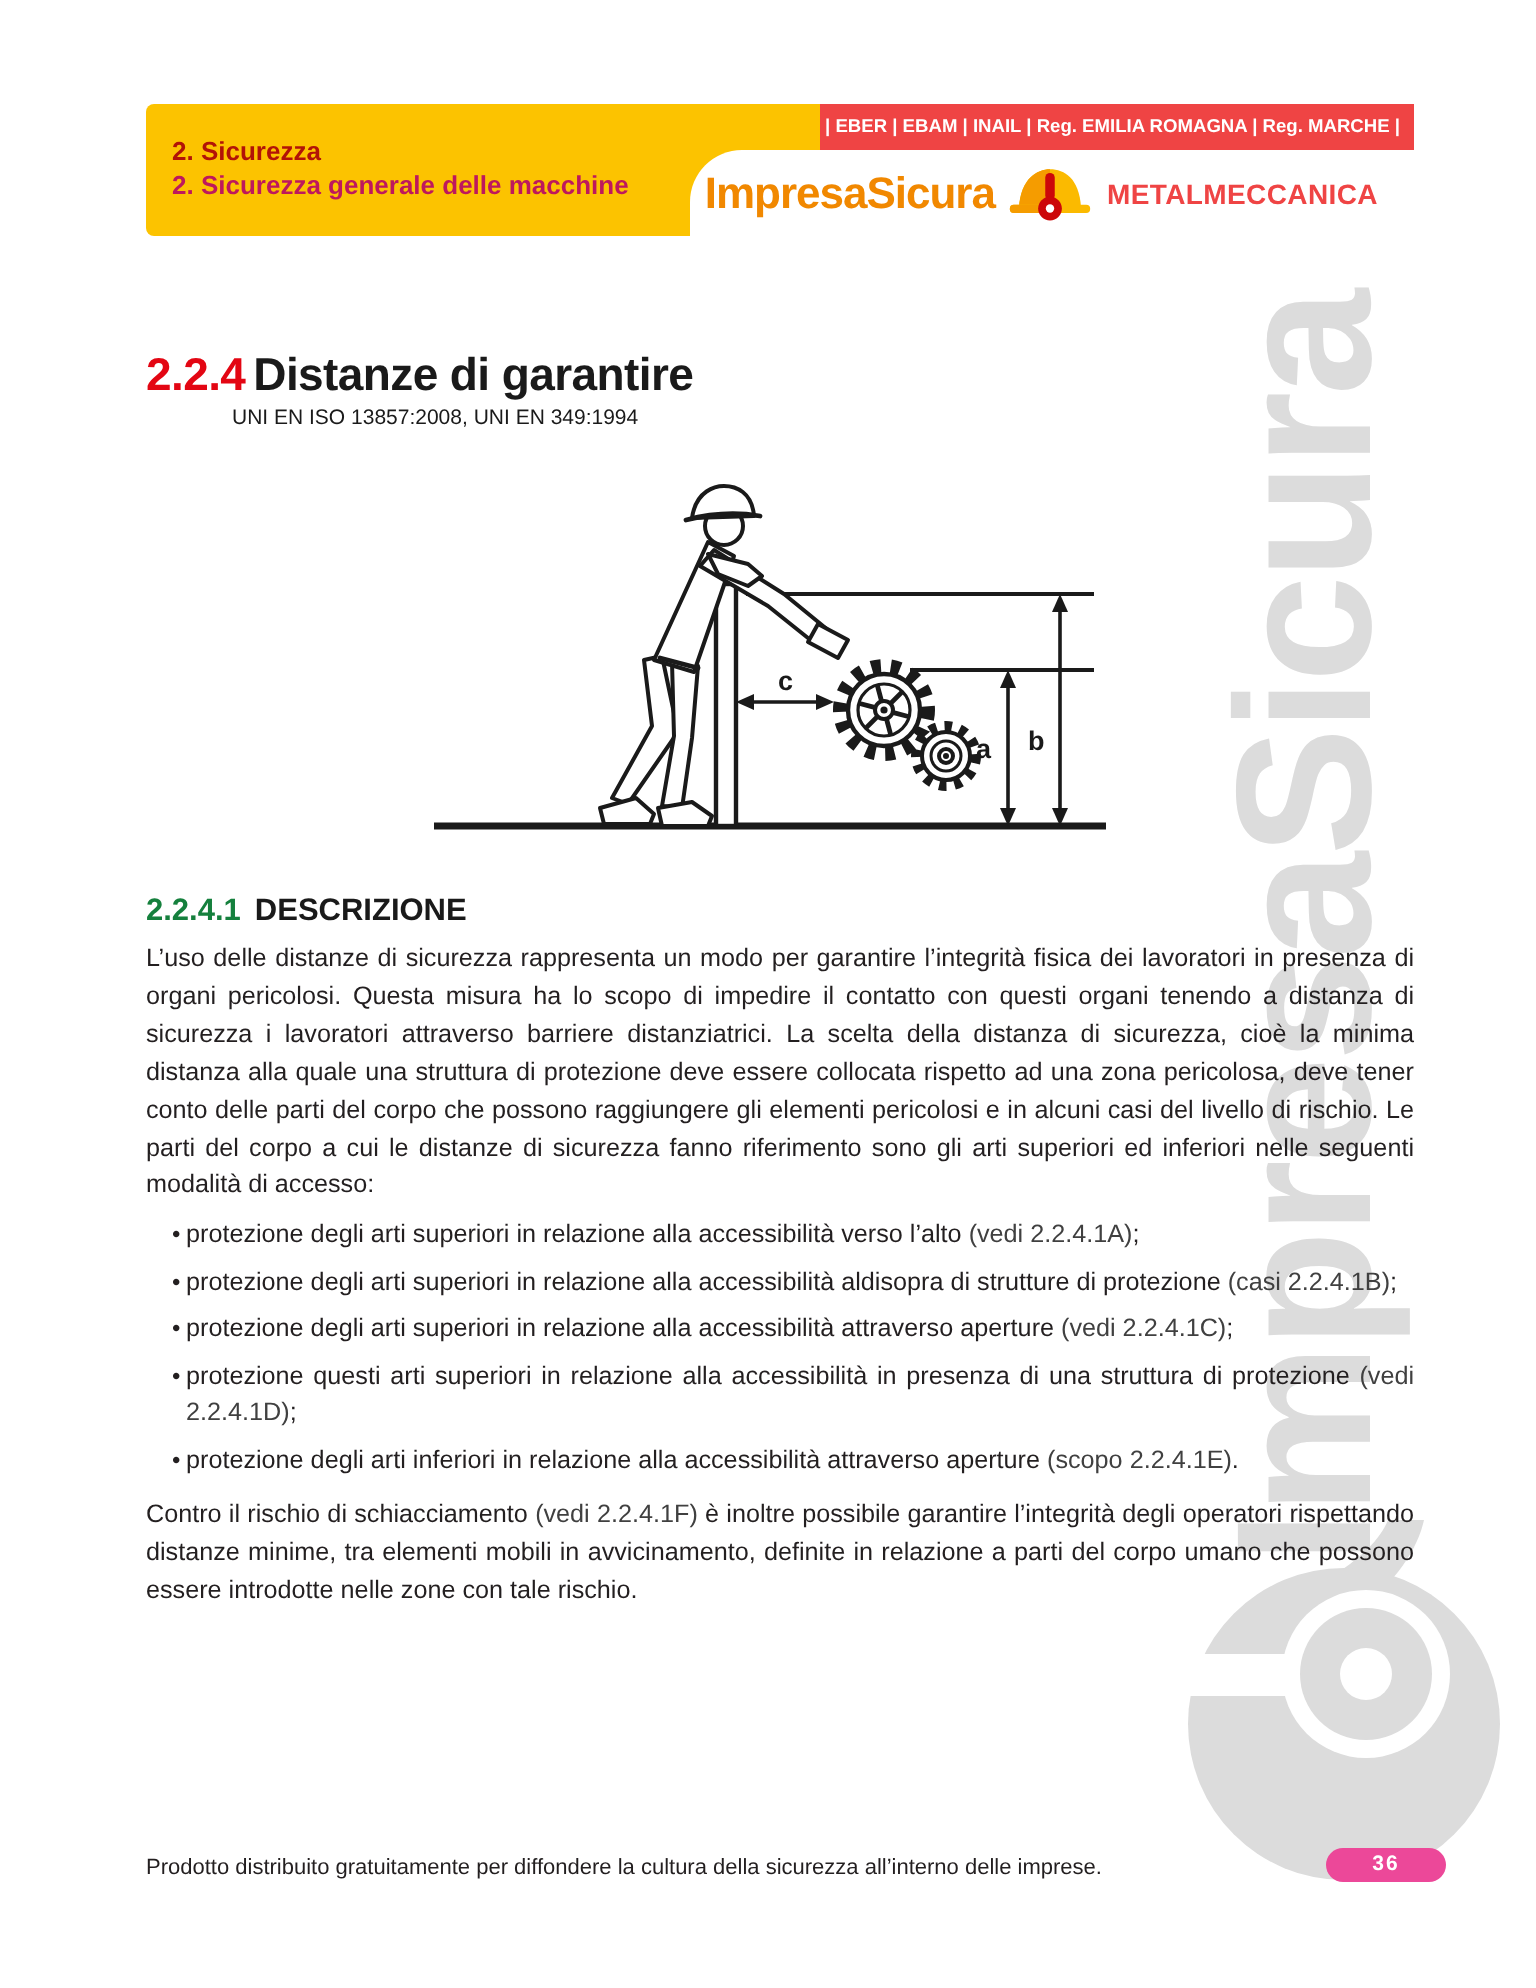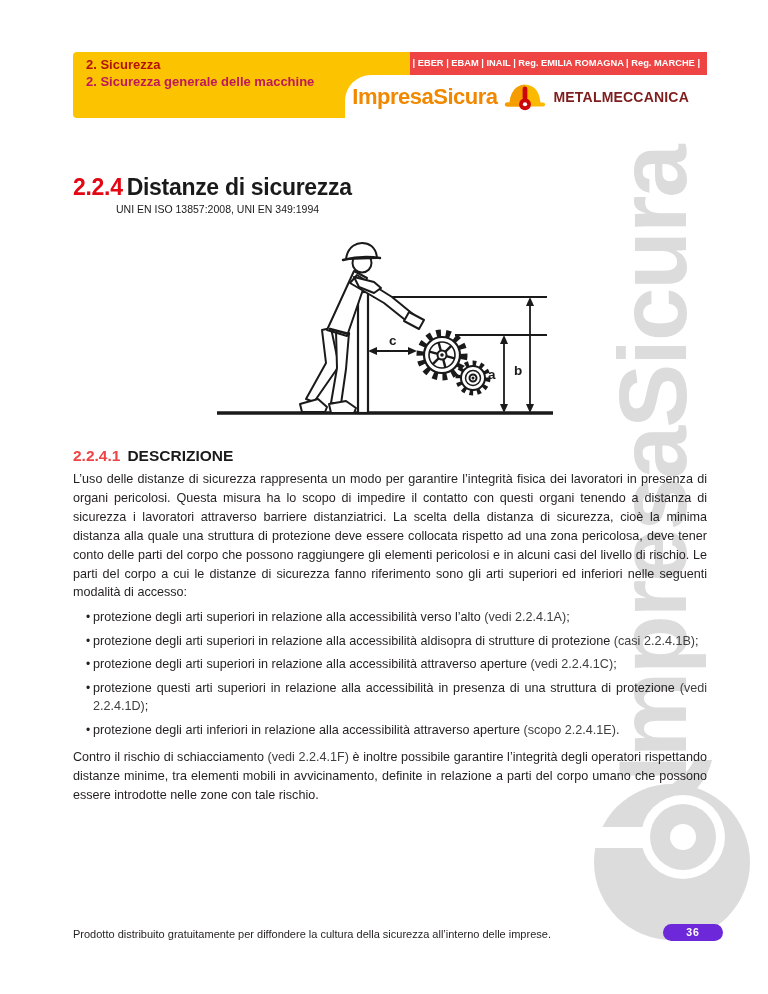--- a/index.html
+++ b/index.html
@@ -13,64 +13,64 @@
     font-size:96px; font-weight:bold; letter-spacing:-2px; line-height:104px;
     color:#dcdcdc; white-space:nowrap; text-align:center; z-index:0;
   }
   .wm-logo{ position:absolute; left:590px; top:758px; z-index:0; }
 
   .layer { position:absolute; inset:0; z-index:1; }
 
   
   .hdr-yellow{
     position:absolute; left:73px; top:52px; width:337px; height:66px;
-    background:#fcc300; border-radius:4px 0 0 4px; padding:4px 0 0 13px;
+    background:#fcc300; border-radius:4px 0 0 4px; padding:15px 0 0 13px;
   }
   .hdr-line1{ font-size:13px; font-weight:bold; color:#b21307; line-height:17px; }
   .hdr-line2{ font-size:13px; font-weight:bold; color:#be185d; line-height:17px; }
   .hdr-strip{
     position:absolute; left:410px; top:52px; width:297px; height:23px;
     background:#ef4444; color:#ffffff; font-size:9.3px; font-weight:bold;
     line-height:23px; text-align:right; padding-right:7px; white-space:nowrap;
   }
   .hdr-notch{
     position:absolute; left:345px; top:75px; width:362px; height:43px;
     background:#ffffff; border-top-left-radius:26px;
     display:flex; align-items:center; justify-content:flex-end;
     padding-right:18px; gap:7px;
   }
   .brand-name{ font-size:22px; font-weight:bold; color:#f18800; letter-spacing:-0.5px; }
-  .brand-sector{ font-size:14px; font-weight:bold; color:#7f1d1d; letter-spacing:0.2px; }
+  .brand-sector{ font-size:14px; font-weight:bold; color:#ef4444; letter-spacing:0.2px; }
 
   
   .doc-title{ position:absolute; left:73px; top:174px; font-size:23px; font-weight:bold; letter-spacing:-0.3px; color:#1a1a1a; }
   .doc-title .num{ color:#e30613; margin-right:4px; }
   .doc-norms{ position:absolute; left:73px; top:203px; font-size:10.5px; color:#1a1a1a;padding-left:43px; }
 
   
   .figure{ position:absolute; left:215px; top:238px; }
   .figure text{ font-family:"Liberation Sans", sans-serif; font-weight:bold; font-size:13.5px; fill:#1a1a1a; }
 
   
   .sec-head{ position:absolute; left:73px; top:447px; font-size:15.5px; font-weight:bold; color:#1a1a1a; }
-  .sec-head .num{ color:#ef4444; margin-right:7px; }
+  .sec-head .num{ color:#15803d; margin-right:7px; }
   .content{ position:absolute; left:73px; top:470px; width:634px; font-size:12.6px; line-height:18.9px; color:#231f20; }
   .content p{ text-align:justify; }
   .ref{ color:#404040; text-decoration:none; cursor:pointer; }
   .bullets{ margin-top:6px; }
   .bullet{ display:flex; margin-bottom:4.5px; }
   .bullet .mark{ width:20px; padding-left:13px; flex:none; font-size:12px; }
   .bullet .btxt{ flex:1; text-align:justify; }
   .closing{ margin-top:8px; }
 
   
   .footer-note{ position:absolute; left:73px; top:928px; font-size:11px; color:#231f20; }
   .page-badge{
     position:absolute; left:663px; top:924px; width:60px; height:17px;
-    background:#6d28d9; border-radius:9px; color:#ffffff;
+    background:#ec4899; border-radius:9px; color:#ffffff;
     font-size:10.5px; font-weight:bold; text-align:center; line-height:17px; letter-spacing:1px;
   }
 </style>
 </head>
 <body>
 
 <div class="page">
 
   <div class="wm-text">ImpresaSicura</div>
   <svg class="wm-logo" width="162" height="186" viewBox="0 -10 162 186">
@@ -96,21 +96,21 @@
         <path d="M6,24 C7,8 16,3 23,3 L23,24 Z" fill="#f59c00"></path>
         <rect x="1" y="22.5" width="44" height="4.5" rx="2.2" fill="#fbba00"></rect>
         <rect x="1" y="22.5" width="22" height="4.5" rx="2.2" fill="#f59c00"></rect>
         <rect x="20.4" y="5" width="5.2" height="15" rx="2.6" fill="#cc0709"></rect>
         <circle cx="23" cy="24.5" r="6.5" fill="#cc0709"></circle>
         <circle cx="23" cy="24.5" r="2.3" fill="#ffffff"></circle>
       </svg>
       <span class="brand-sector">METALMECCANICA</span>
     </div>
 
-    <h1 class="doc-title"><span class="num">2.2.4</span><span>Distanze di sicurezza</span></h1>
+    <h1 class="doc-title"><span class="num">2.2.4</span><span>Distanze di garantire</span></h1>
     <div class="doc-norms">UNI EN ISO 13857:2008, UNI EN 349:1994</div>
 
     <svg class="figure" width="340" height="180" viewBox="0 0 340 180">
 
       <g stroke="#1a1a1a" fill="none">
         <line x1="158" y1="59" x2="332" y2="59" stroke-width="2"></line>
         <line x1="240" y1="97" x2="332" y2="97" stroke-width="2"></line>
         <line x1="2" y1="175" x2="338" y2="175" stroke-width="3.5"></line>
       </g>
 

